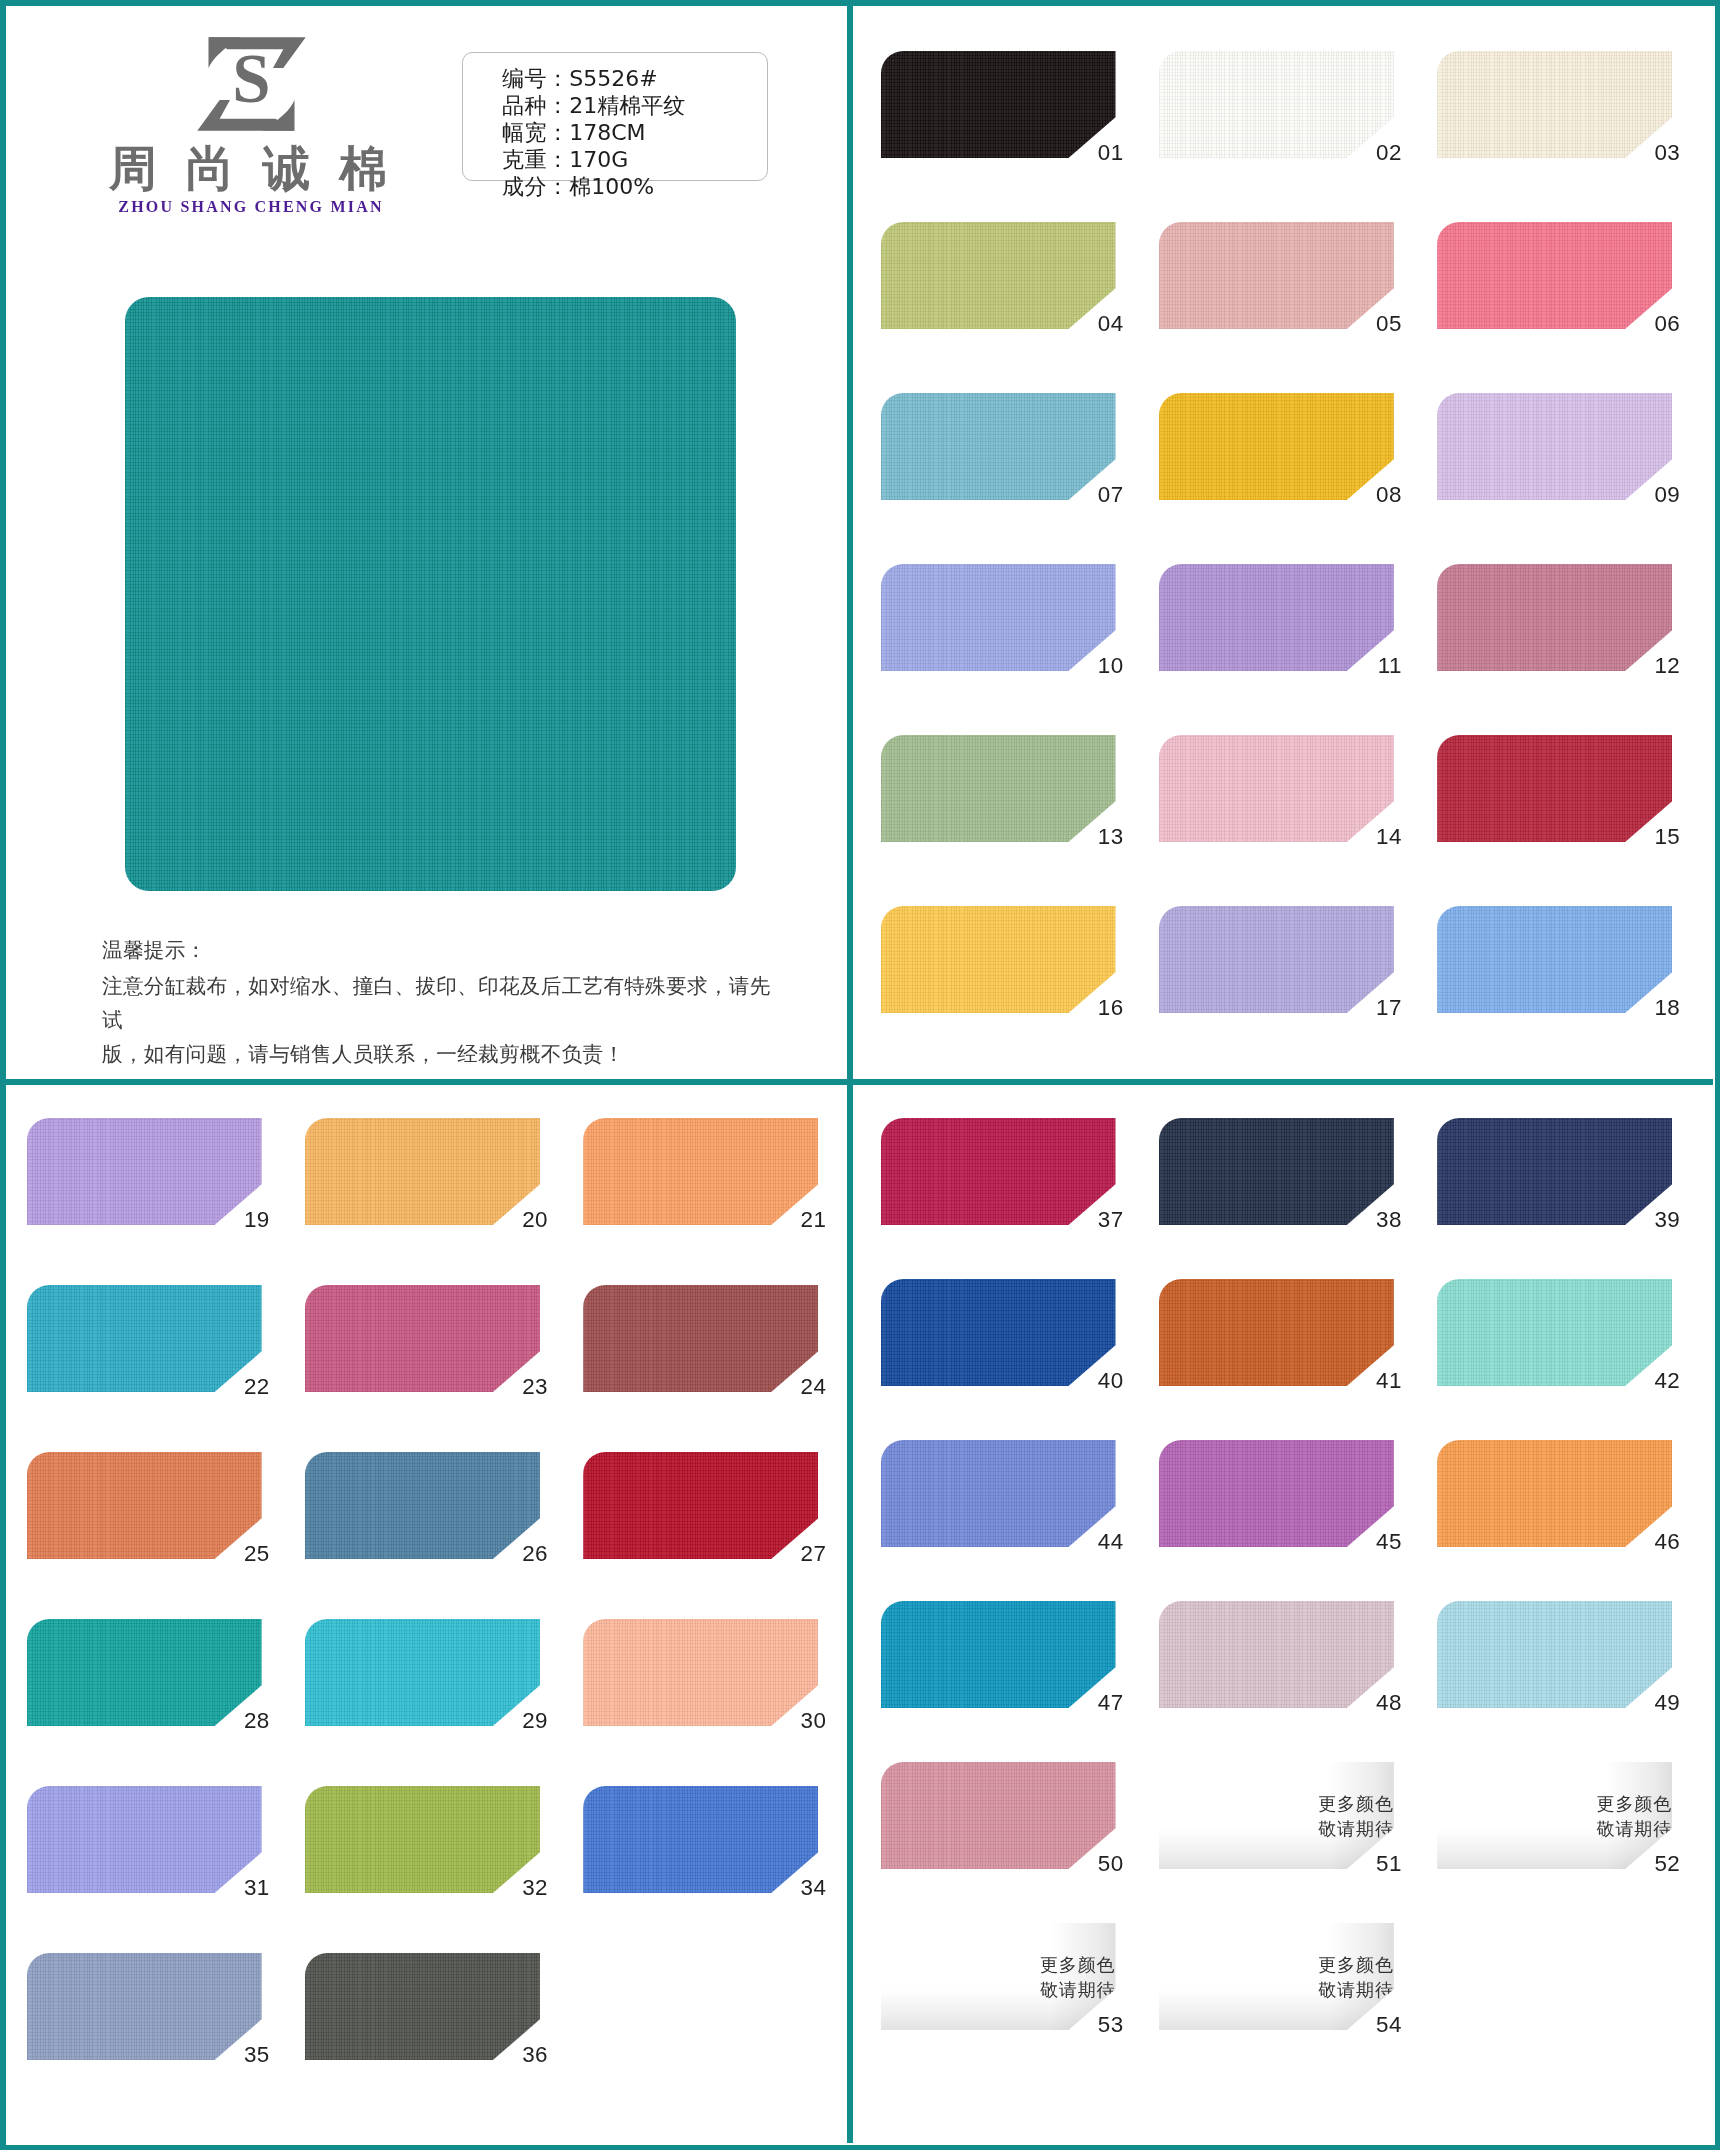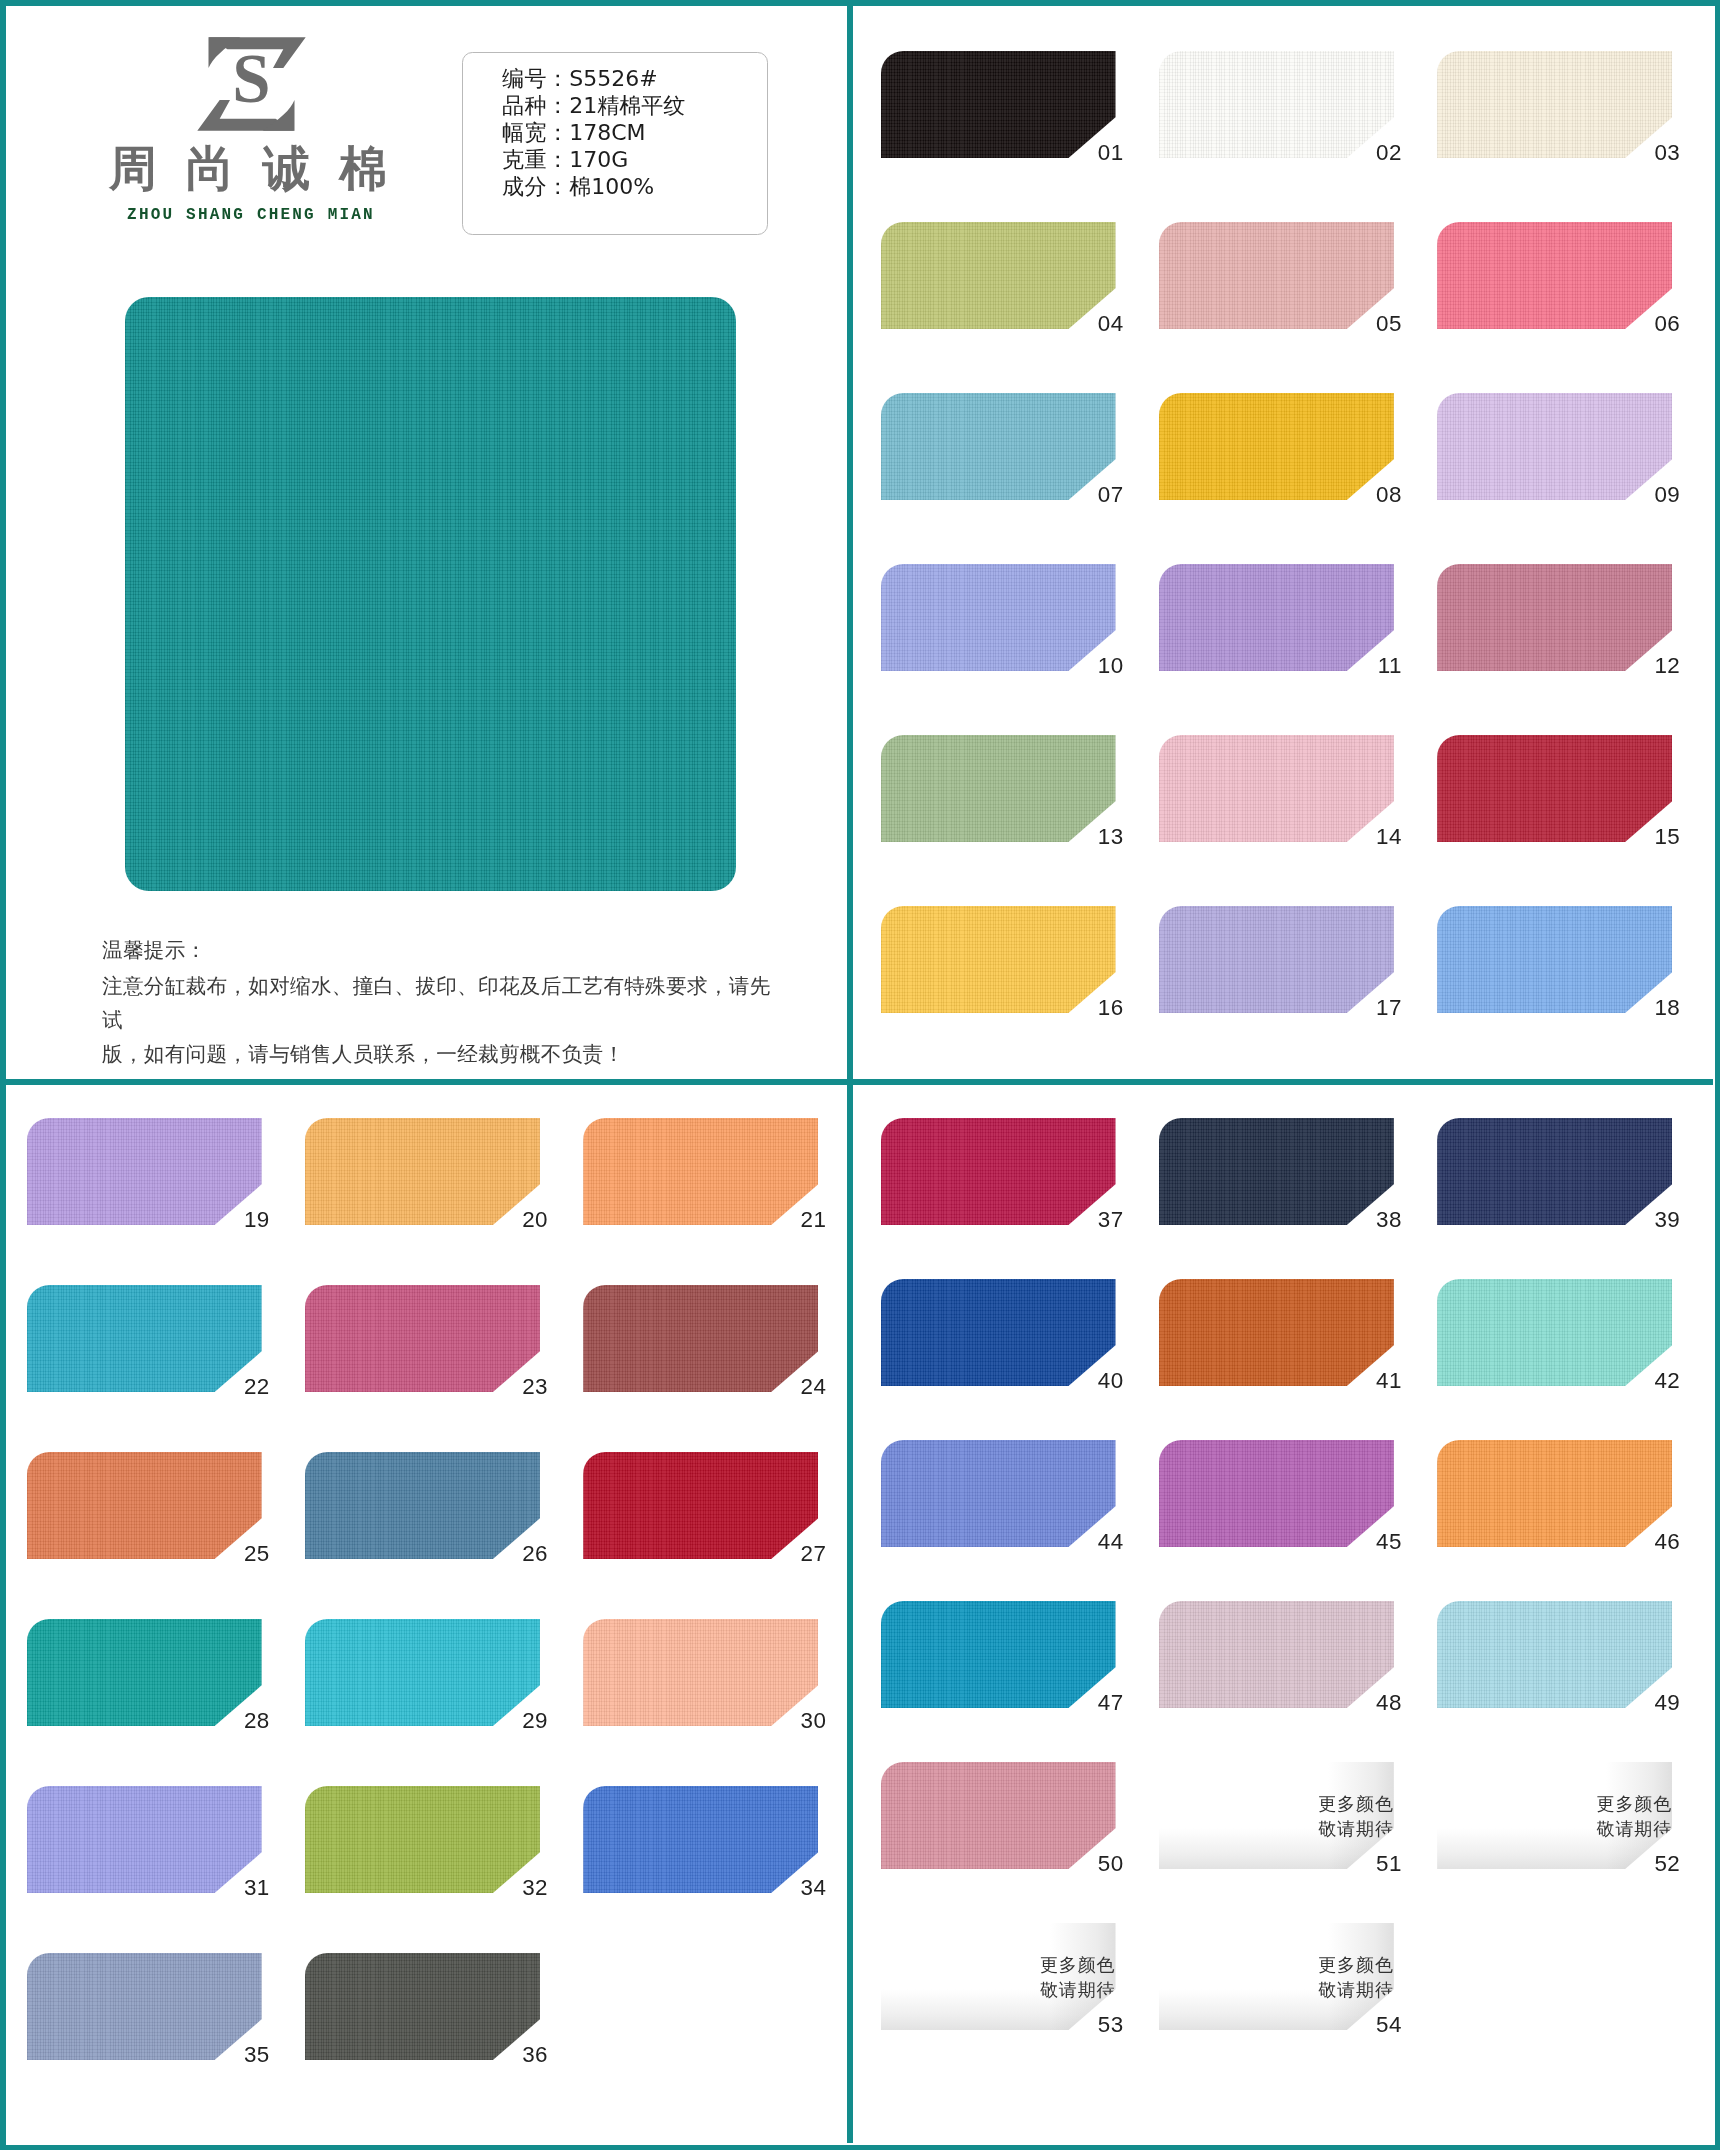--- a/index.html
+++ b/index.html
@@ -54,36 +54,36 @@
   #logo-cn {
     font-family: "DejaVu Sans", sans-serif;
     font-size: 48px;
     font-weight: bold;
     letter-spacing: 6px;
     color: #6d6d6d;
     line-height: 1.05;
     white-space: nowrap;
   }
   #logo-en {
-    font-family: Liberation Mono, monospace;
+    font-family: Liberation Serif, serif;
     font-size: 16px;
     font-weight: bold;
     letter-spacing: 2.2px;
-    color: #14532d;
-    margin-top: 12px;
+    color: #4c1d95;
+    margin-top: 4px;
     white-space: nowrap;
   }
 
   
   #spec-card {
     position: absolute;
     left: 456px;
     top: 46px;
     width: 306px;
-    height: 183px;
+    height: 129px;
     box-sizing: border-box;
     border: 1.4px solid #b9b9b9;
     border-radius: 10.3px;
     background: #ffffff;
     padding: 12px 0 0 39px;
   }
   .spec-row {
     font-family: "DejaVu Sans", sans-serif;
     font-size: 22px;
     color: #1d1d1d;

